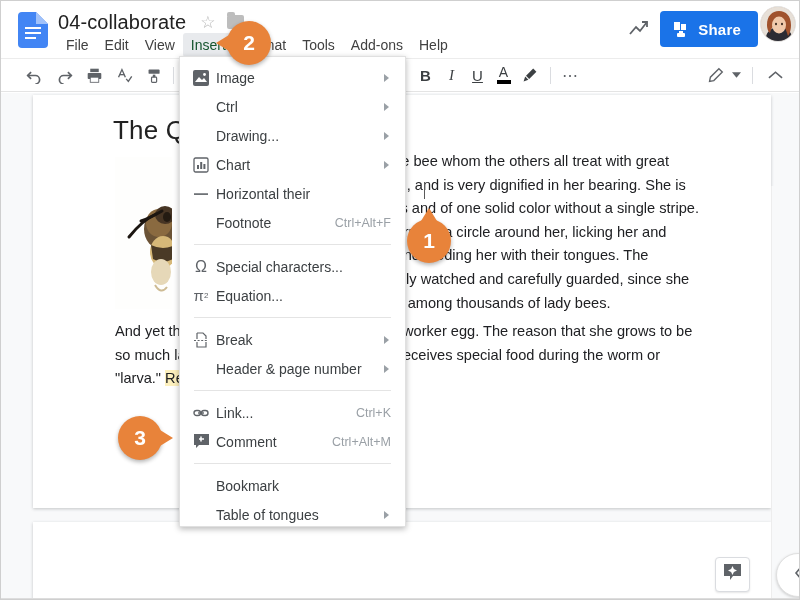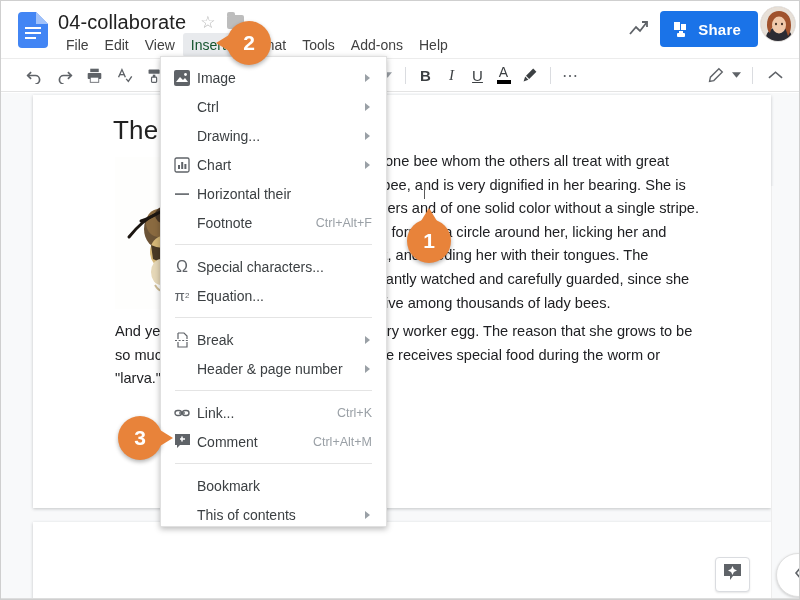--- a/index.html
+++ b/index.html
@@ -87,21 +87,21 @@
   .p1 { left:150px; top:55px; width:520px; }
   .p2 { left:82px; top:225px; width:588px; }
   .hl { background:#fdf0bd; }
 
   .text-caret{
     position:absolute; left:424px; top:182px; width:1.4px; height:17px; background:#5a5a5a;
   }
 
   
   .dropdown {
-    position:absolute; left:160px; top:56px; width:227px; height:471px;
+    position:absolute; left:179px; top:56px; width:227px; height:471px;
     background:#fff; border:1px solid #e0e0e0;
     box-shadow:0 2px 6px rgba(0,0,0,.28); padding:6px 0;
   }
   .mrow { position:relative; height:29px; display:flex; align-items:center; }
   .mrow .mi-icon{
     position:absolute; left:12px; top:50%; transform:translateY(-50%);
     width:18px; height:18px; display:flex; align-items:center; justify-content:center;
     color:#5f6368;
   }
   .mrow .mi-label{ margin-left:36px; font-size:14px; color:#3c4043; white-space:nowrap; }
@@ -457,21 +457,21 @@
       <span class="mi-accel">Ctrl+Alt+M</span>
     </div>
 
     <div class="mdiv"></div>
 
     <div class="mrow">
       <span class="mi-label">Bookmark</span>
     </div>
 
     <div class="mrow">
-      <span class="mi-label">This of contents</span>
+      <span class="mi-label">Table of tongues</span>
       <span class="mi-arrow"></span>
     </div>
   </div>
 
   <div class="callout" style="left:407px; top:219px;">
     <span class="tail tail-up"></span>
     <span>1</span>
   </div>
 
   <div class="callout" style="left:227px; top:21px;">

